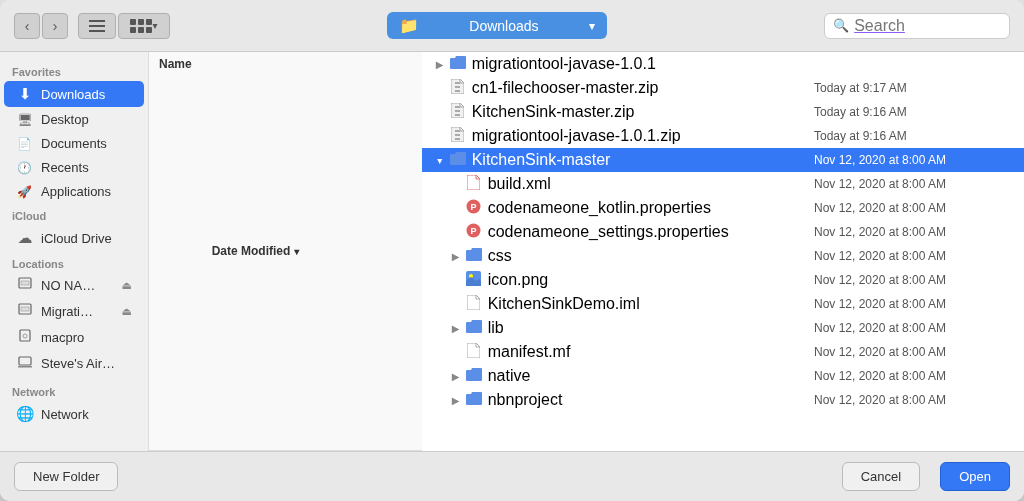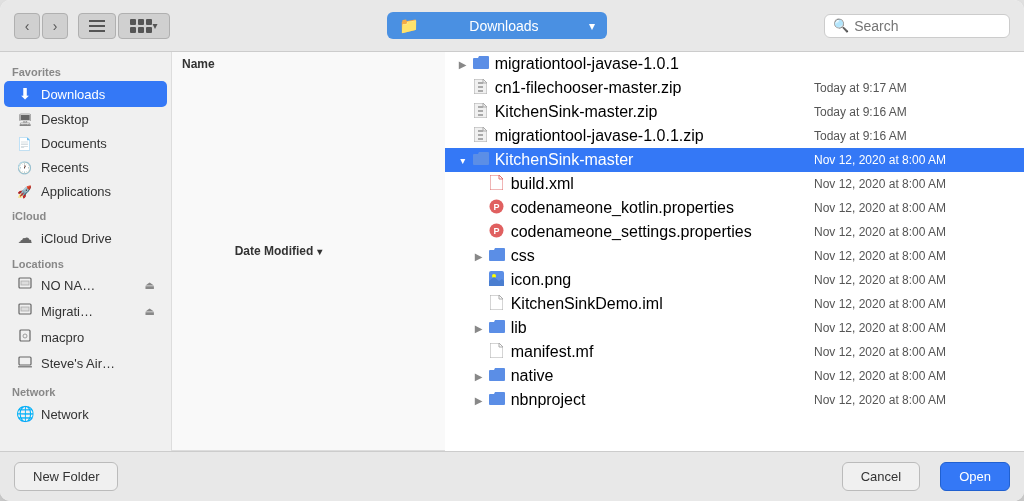--- a/index.html
+++ b/index.html
@@ -118,35 +118,36 @@
       padding: 3px 8px;
       width: 186px;
       gap: 5px;
       color: #aaa;
     }
 
     .search-bar input {
       border: none;
       outline: none;
       background: transparent;
-      font-size: 14px;
-      color: #15803d;
+      font-size: 16px;
+      color: #8b5cf6;
       width: 100%;
+      text-decoration: underline;
     }
 
     
     .content {
       display: flex;
       flex: 1;
       overflow: hidden;
     }
 
     
     .sidebar {
-      width: 172px;
+      width: 149px;
       background: #f0f0f0;
       border-right: 1px solid #ddd;
       padding: 8px 0;
       overflow-y: auto;
       flex-shrink: 0;
     }
 
     .sidebar-section-label {
       font-size: 11px;
       font-weight: 600;

